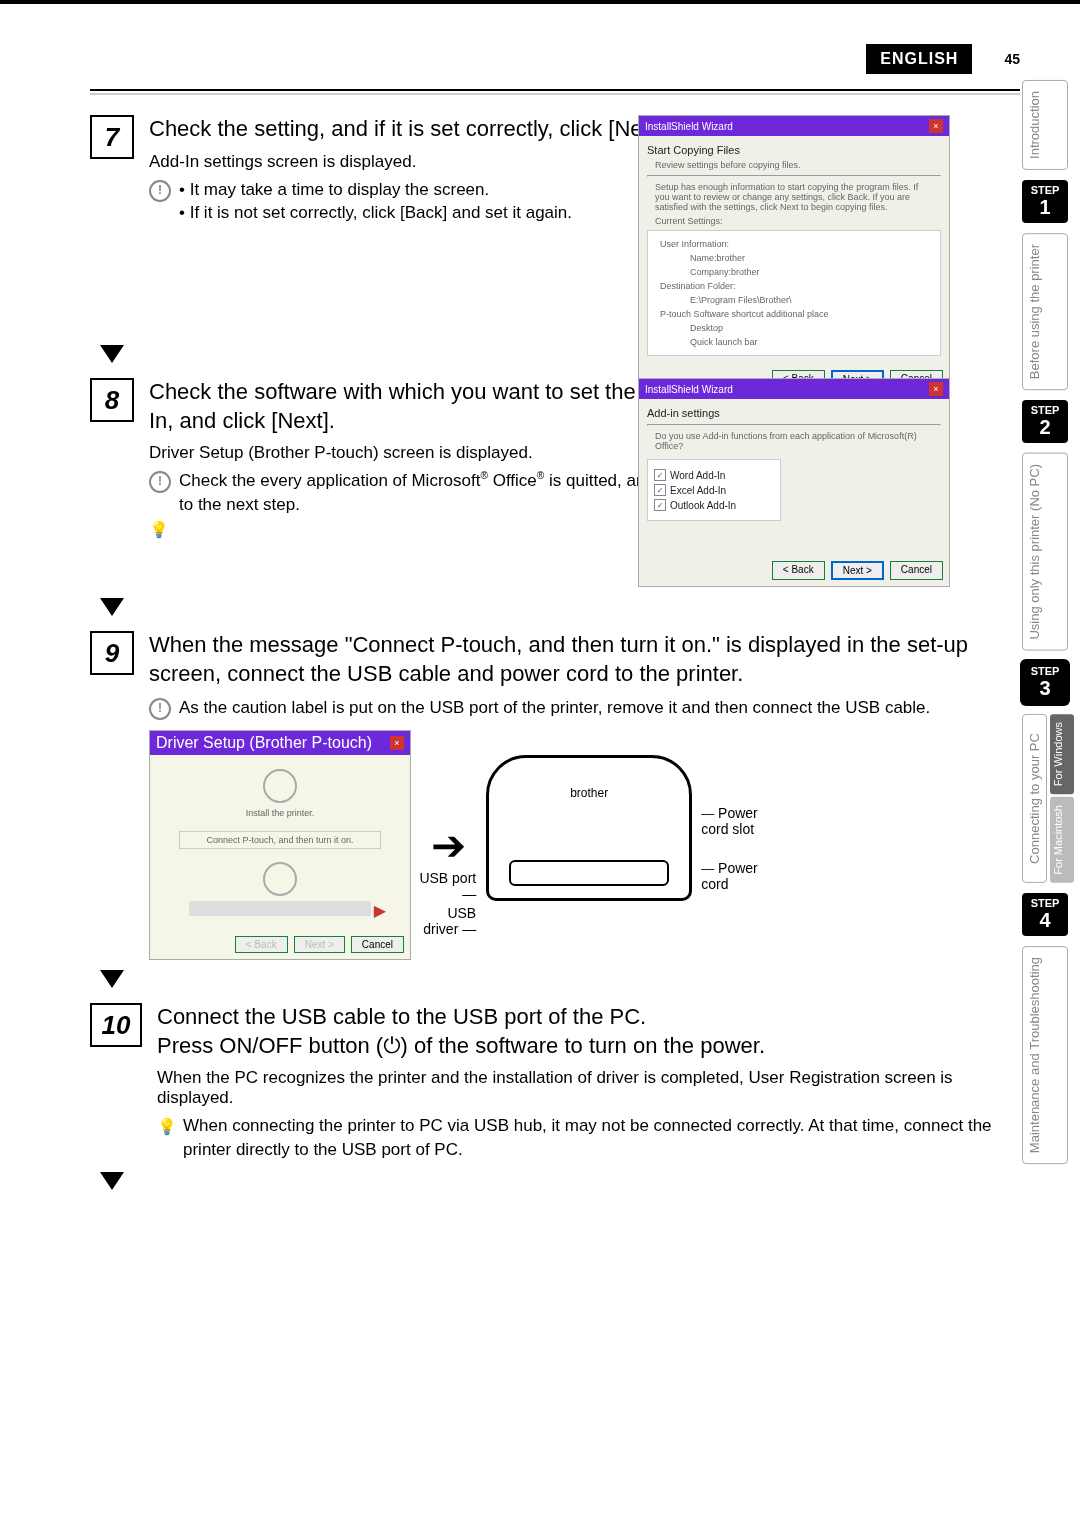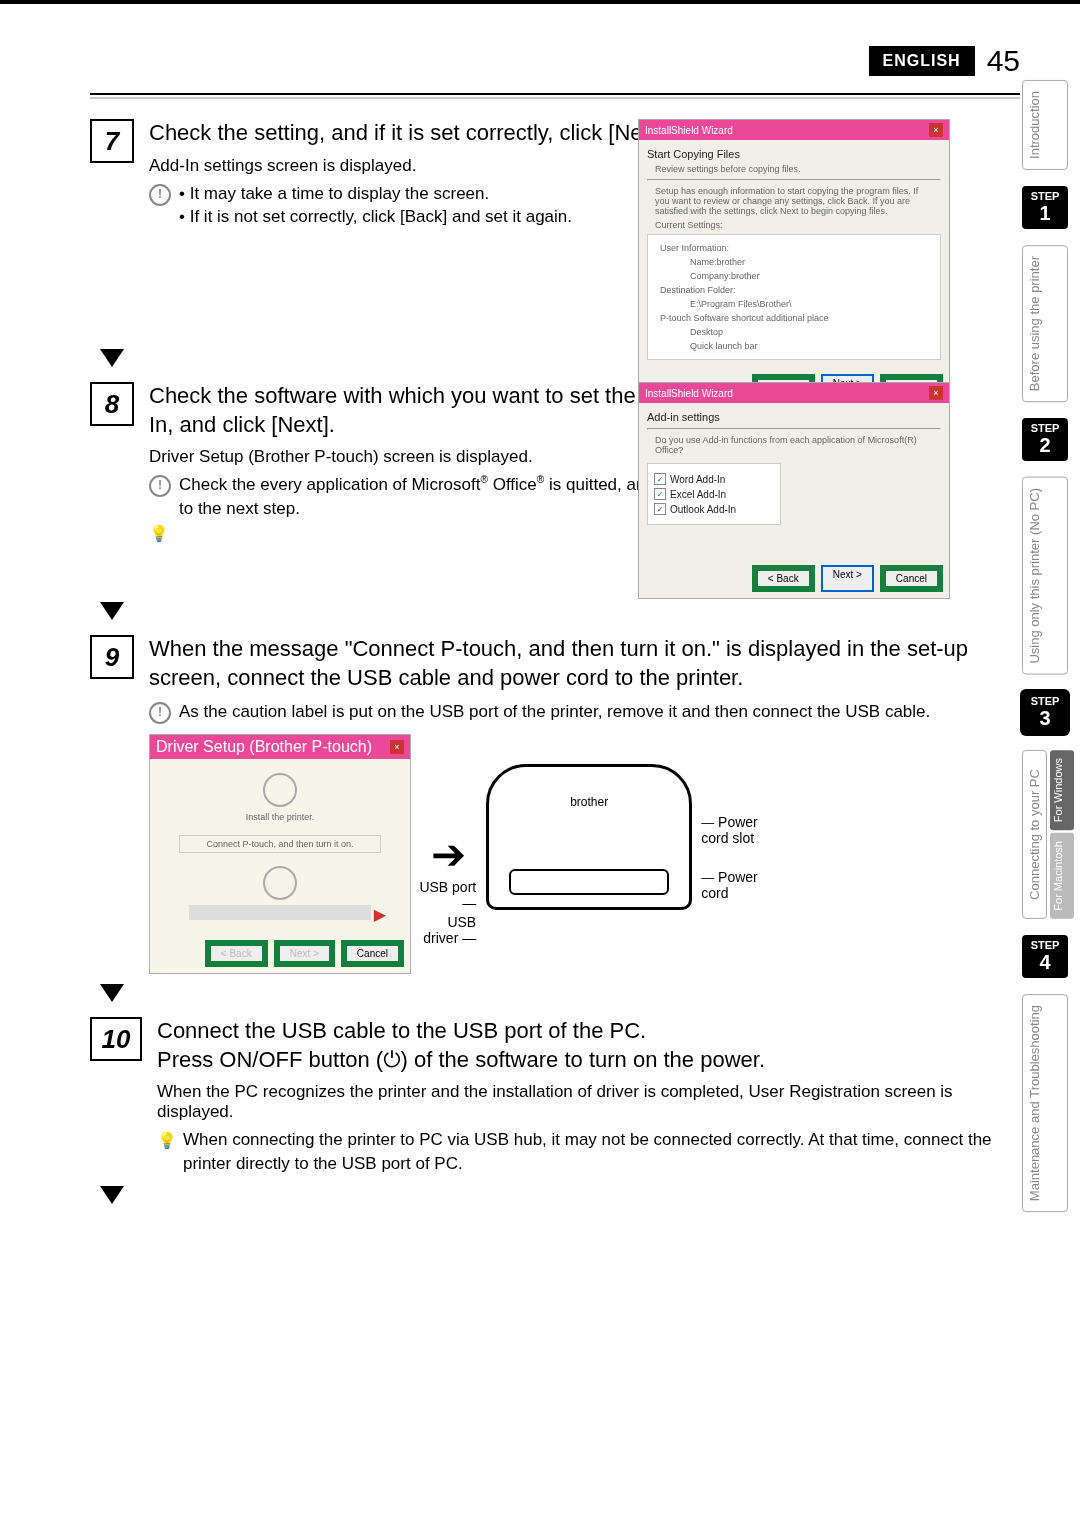--- a/index.html
+++ b/index.html
@@ -1,43 +1,43 @@
 <!DOCTYPE html>
 <html><head>
 <meta charset="utf-8">
 <style>
 body{margin:0;padding:0;background:#fff;font-family:Arial,Helvetica,sans-serif;width:1080px;position:relative}
 .page{padding:40px 60px 40px 90px;position:relative;border-top:4px solid #000}
-.header{display:flex;justify-content:flex-end;align-items:center;gap:12px;margin-bottom:15px}
+.header{display:flex;justify-content:flex-end;align-items:center;gap:32px;margin-bottom:15px}
 .lang-tag{background:#000;color:#fff;padding:6px 14px;font-weight:bold;font-size:16px;letter-spacing:1px}
-.page-num{font-size:30px;font-weight:normal}
+.page-num{font-size:14px;font-weight:bold}
 .divider{height:4px;background:linear-gradient(#000 2px,#fff 2px);border-bottom:2px solid #ccc;margin-bottom:20px}
 .step{display:flex;gap:15px;margin-bottom:10px;position:relative}
 .num-box{width:40px;height:40px;border:2px solid #000;display:flex;align-items:center;justify-content:center;font-size:26px;font-weight:bold;font-style:italic;flex-shrink:0}
 .num-box.wide{width:48px}
 .step-content{flex:1}
 .step-title{font-size:22px;line-height:1.3;margin-bottom:8px}
 .step-desc{font-size:17px;margin-bottom:6px}
 .bullet-row{display:flex;gap:8px;align-items:flex-start;font-size:17px;line-height:1.4}
 .info-icon{display:inline-block;width:18px;height:18px;border:2px solid #888;border-radius:50%;text-align:center;font-size:12px;font-weight:bold;color:#888;line-height:16px;flex-shrink:0;margin-top:2px}
 .tip-icon{display:inline-block;width:18px;height:22px;font-size:16px;flex-shrink:0;margin-top:2px}
 .arrow-down{width:0;height:0;border-left:12px solid transparent;border-right:12px solid transparent;border-top:18px solid #000;margin:10px 0 15px 10px}
-.sidebar{position:absolute;right:12px;top:80px;width:46px;display:flex;flex-direction:column;gap:16px}
+.sidebar{position:absolute;right:12px;top:80px;width:46px;display:flex;flex-direction:column;gap:10px}
 .sb-tab{border:1px solid #aaa;border-radius:4px;padding:10px 4px;writing-mode:vertical-rl;transform:rotate(180deg);text-align:center;font-size:13px;color:#888;background:#fff}
 .sb-step{background:#000;color:#fff;text-align:center;padding:4px 0;font-size:11px;font-weight:bold;border-radius:4px}
 .sb-step .n{font-size:20px;display:block}
 .sb-step.active{box-shadow:0 0 0 2px #000}
 .sb-sub{background:#666;color:#fff;writing-mode:vertical-rl;transform:rotate(180deg);text-align:center;font-size:11px;padding:8px 2px;width:20px;border-radius:3px}
 .sb-sub.light{background:#bbb}
 .screenshot{width:310px;background:#f0f0e8;border:1px solid #aaa;font-size:10px;position:absolute;right:70px}
-.ss-title{background:#ec4899;color:#fff;padding:3px 6px;display:flex;justify-content:space-between;align-items:center}
+.ss-title{background:#6d28d9;color:#fff;padding:3px 6px;display:flex;justify-content:space-between;align-items:center}
 .ss-close{background:#c33;color:#fff;width:14px;height:14px;display:flex;align-items:center;justify-content:center;font-size:9px}
 .ss-body{padding:8px;min-height:140px;color:#222}
 .ss-btns{display:flex;justify-content:flex-end;gap:6px;padding:6px}
-.ss-btn{border:6px solid #15803d;padding:2px 10px;background:#eee;font-size:10px}
+.ss-btn{border:1px solid #15803d;padding:2px 10px;background:#eee;font-size:10px}
 .ss-btn.primary{border:2px solid #06c}
 .ss-sub{font-weight:normal;font-size:11px;margin-bottom:2px}
 .ss-small{font-size:9px;color:#666;margin:4px 8px}
 .checkbox{display:flex;gap:4px;align-items:center;margin:3px 0}
 .checkbox .cb{width:10px;height:10px;border:1px solid #888;background:#fff;display:flex;align-items:center;justify-content:center;font-size:8px;color:#06c}
 .diagram-area{display:flex;align-items:center;gap:20px;margin-top:10px}
 .driver-ss{width:260px;background:#f5f5e8;border:1px solid #aaa}
 .printer-diagram{position:relative;width:280px;height:180px}
 .printer-body{width:200px;height:140px;border:3px solid #000;border-radius:40px 40px 10px 10px;background:#fff;position:relative}
 .printer-label{font-size:14px;position:absolute}

